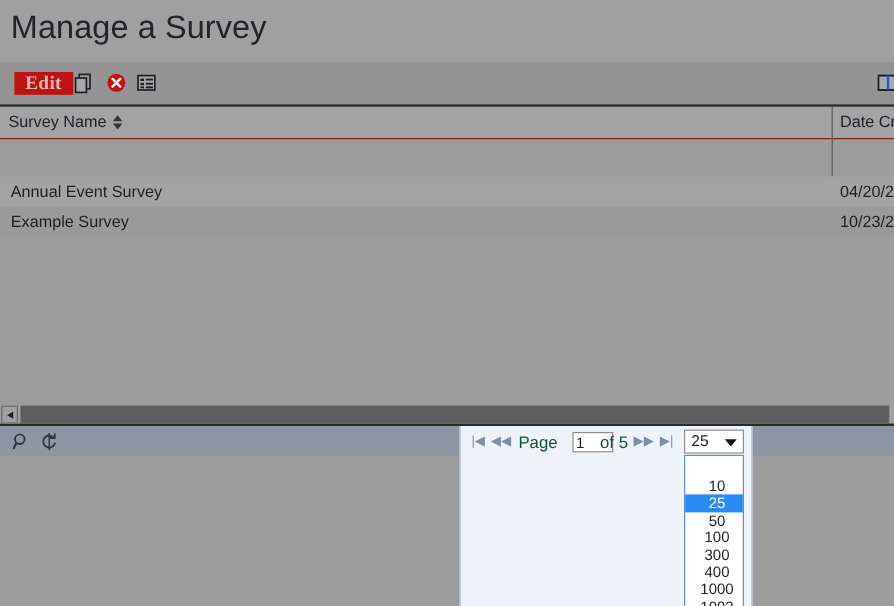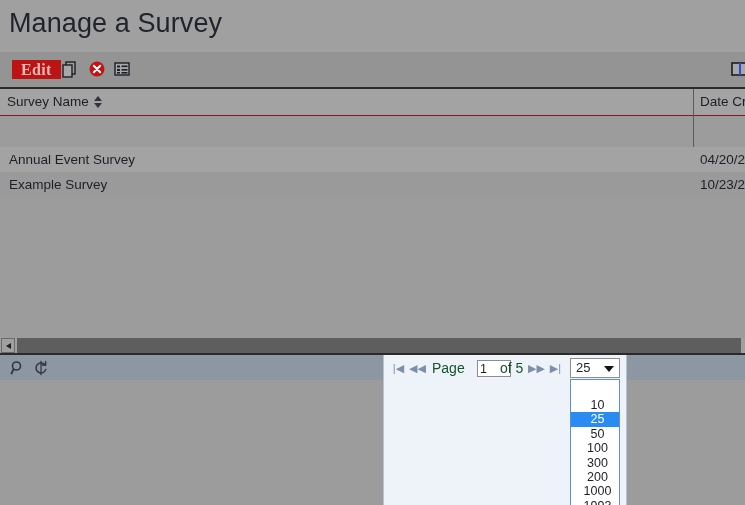--- a/index.html
+++ b/index.html
@@ -424,21 +424,21 @@
         <div class="pgsize-box">
           <div class="pgsize-value">25</div>
           <div class="pgsize-caret"></div>
         </div>
         <div class="pgsize-list" id="pgsize-list">
             <div class="pgsize-opt">10</div>
             <div class="pgsize-opt selected">25</div>
             <div class="pgsize-opt">50</div>
             <div class="pgsize-opt">100</div>
             <div class="pgsize-opt">300</div>
-            <div class="pgsize-opt">200</div>
+            <div class="pgsize-opt">400</div>
             <div class="pgsize-opt">1000</div>
             <div class="pgsize-opt">1993</div>
           </div>
       </div>
     </div>
   </div>
 
 </div>
 
 </body></html>

